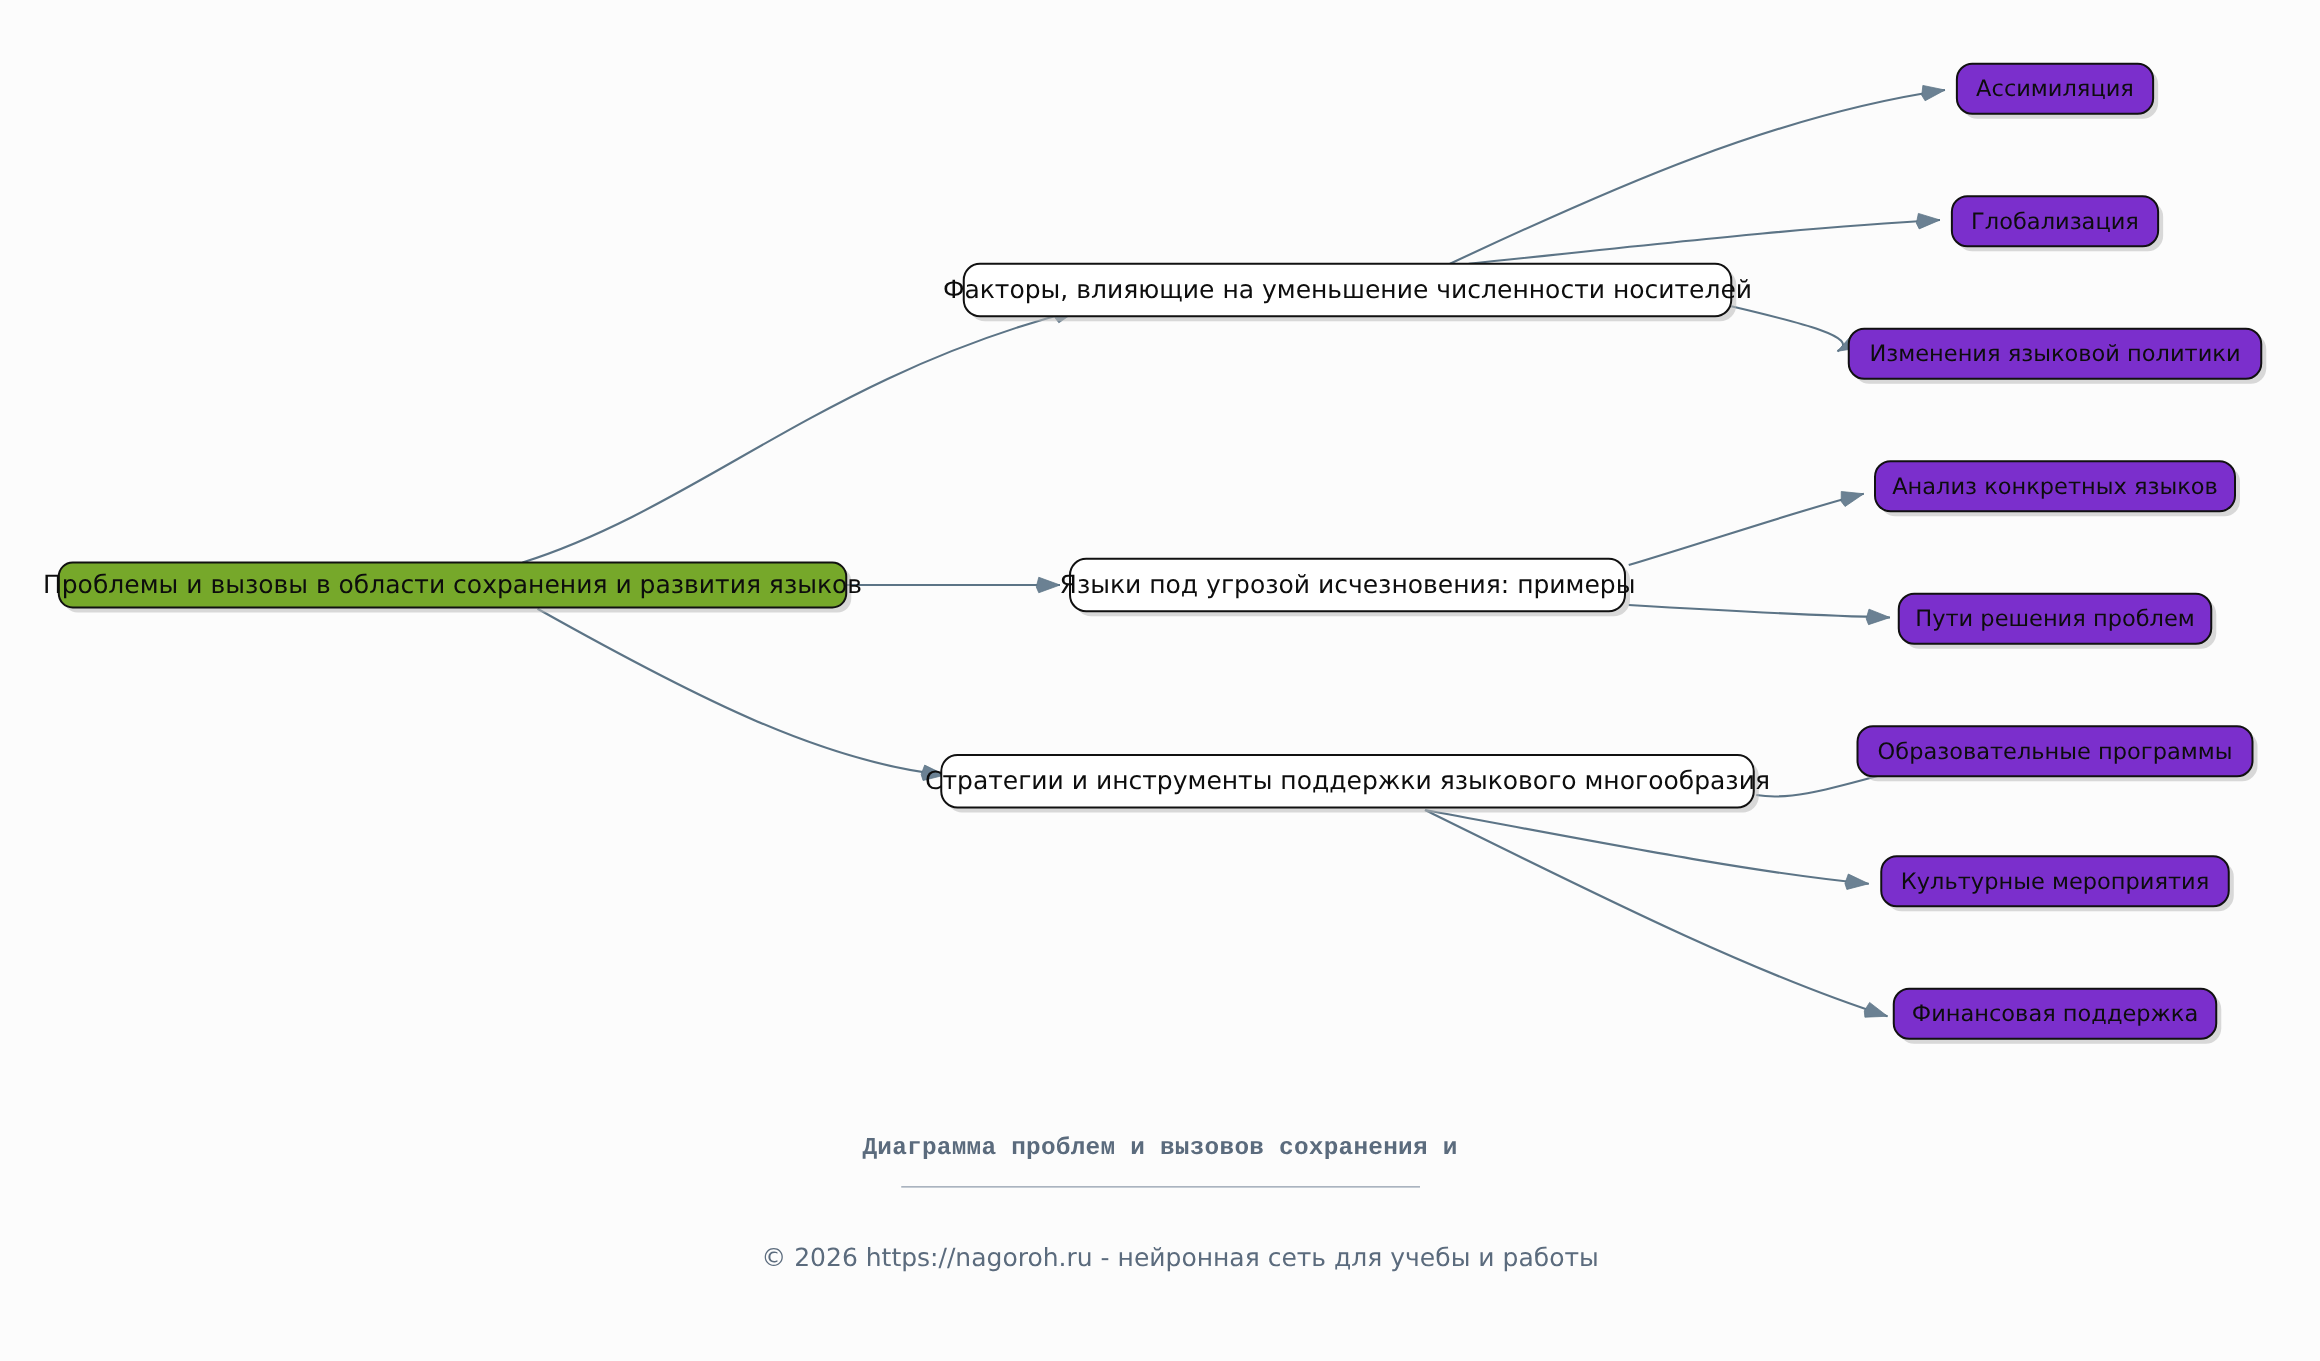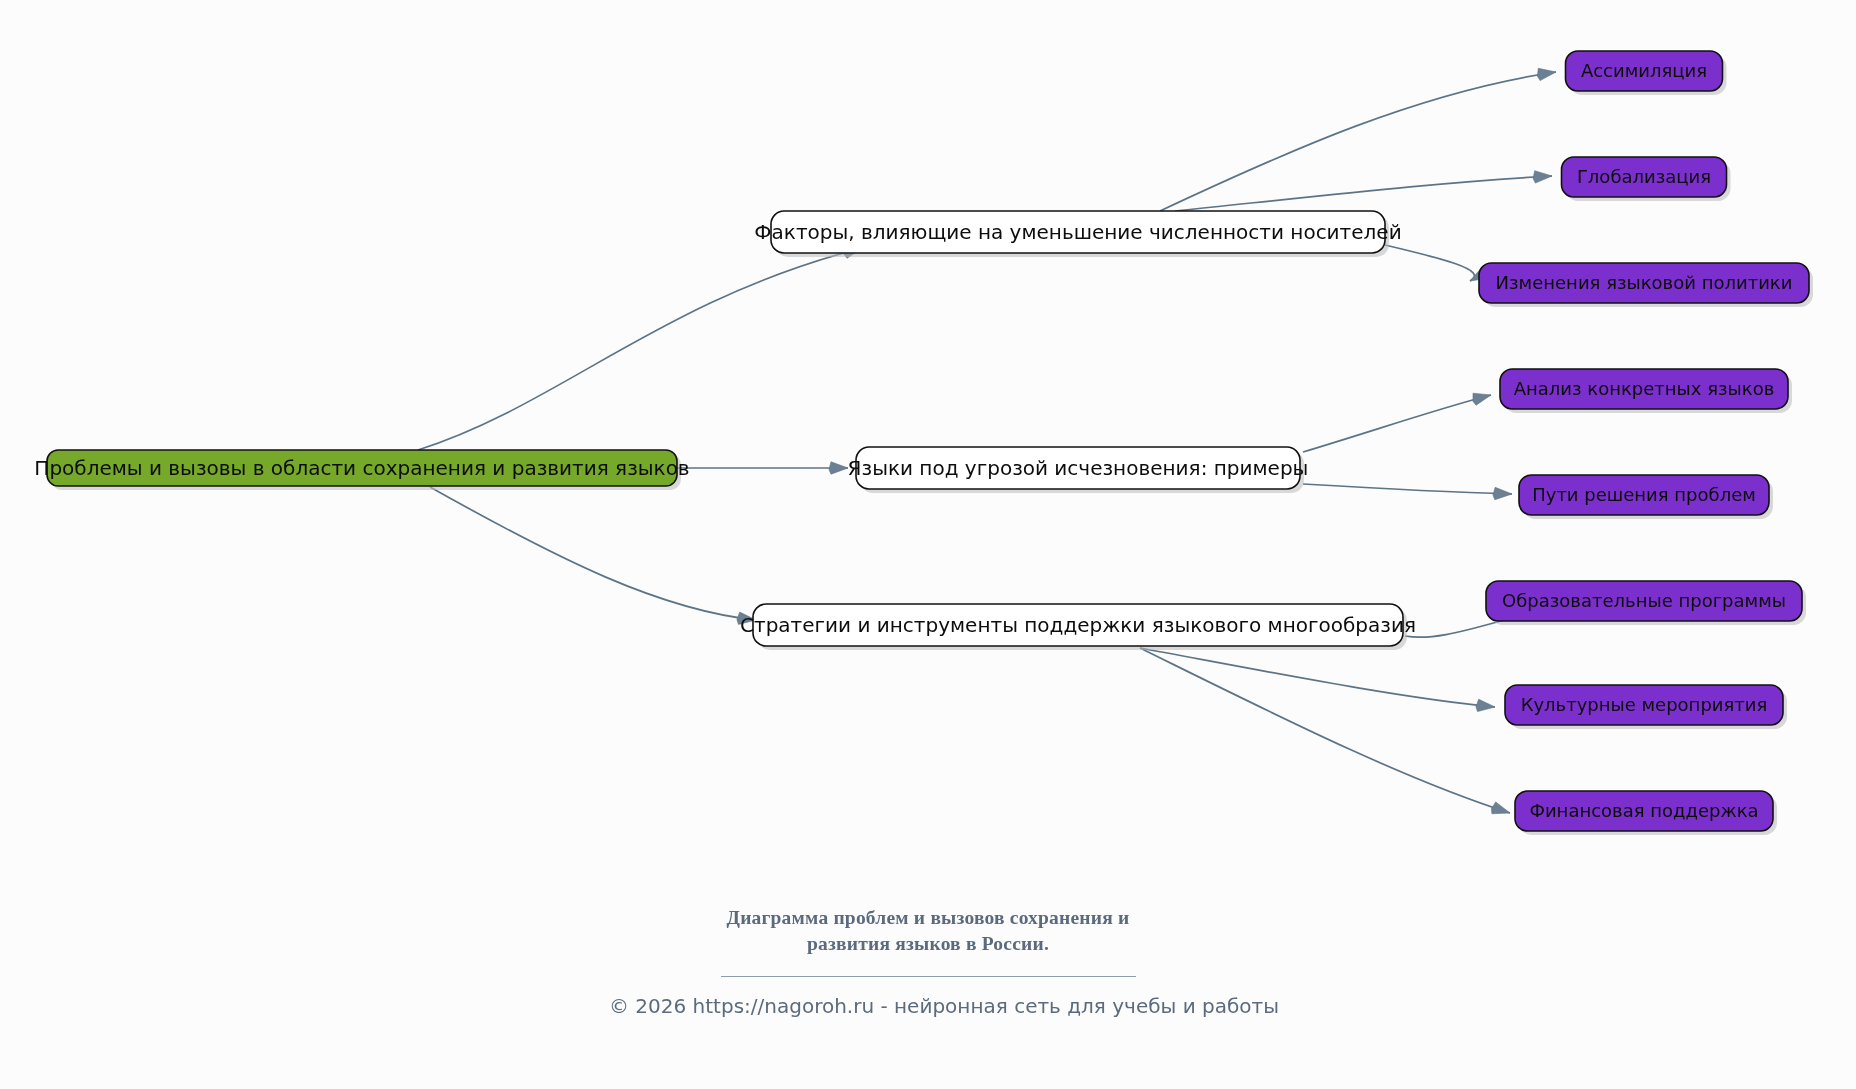--- a/index.html
+++ b/index.html
@@ -65,21 +65,21 @@
     font-size: 18px;
   }
   .caption-wrap {
     position: absolute;
     left: 0;
     top: 905px;
     width: 1856px;
     text-align: center;
   }
   .caption-line {
-    font-family: Liberation Serif, serif;
+    font-family: Liberation Mono, monospace;
     font-weight: bold;
     font-size: 19.5px;
     color: #5b6b7d;
     line-height: 1.35;
     letter-spacing: 0.2px;
   }
   .caption-rule {
     width: 415px;
     height: 0;
     margin: 18px auto 0 auto;
@@ -185,19 +185,18 @@
         <g>
           <rect class="node-shadow" x="1519" y="795" width="258" height="40" rx="12.4" ry="12.4"></rect>
           <rect class="node-box leaf" x="1515" y="791" width="258" height="40" rx="12.4" ry="12.4"></rect>
           <text class="node-label leaf-label" x="1644" y="812" text-anchor="middle" font-size="18">Финансовая поддержка</text>
         </g>
       </g>
   </svg>
 
   <div class="caption-wrap">
     <div class="caption-line">Диаграмма проблем и вызовов сохранения и</div>
-    <div class="caption-line">развития языков в России.</div>
     <div class="caption-rule"></div>
   </div>
 
   <div class="copyright">© 2026 https://nagoroh.ru - нейронная сеть для учебы и работы</div>
 
 </div>
 
 </body></html>

